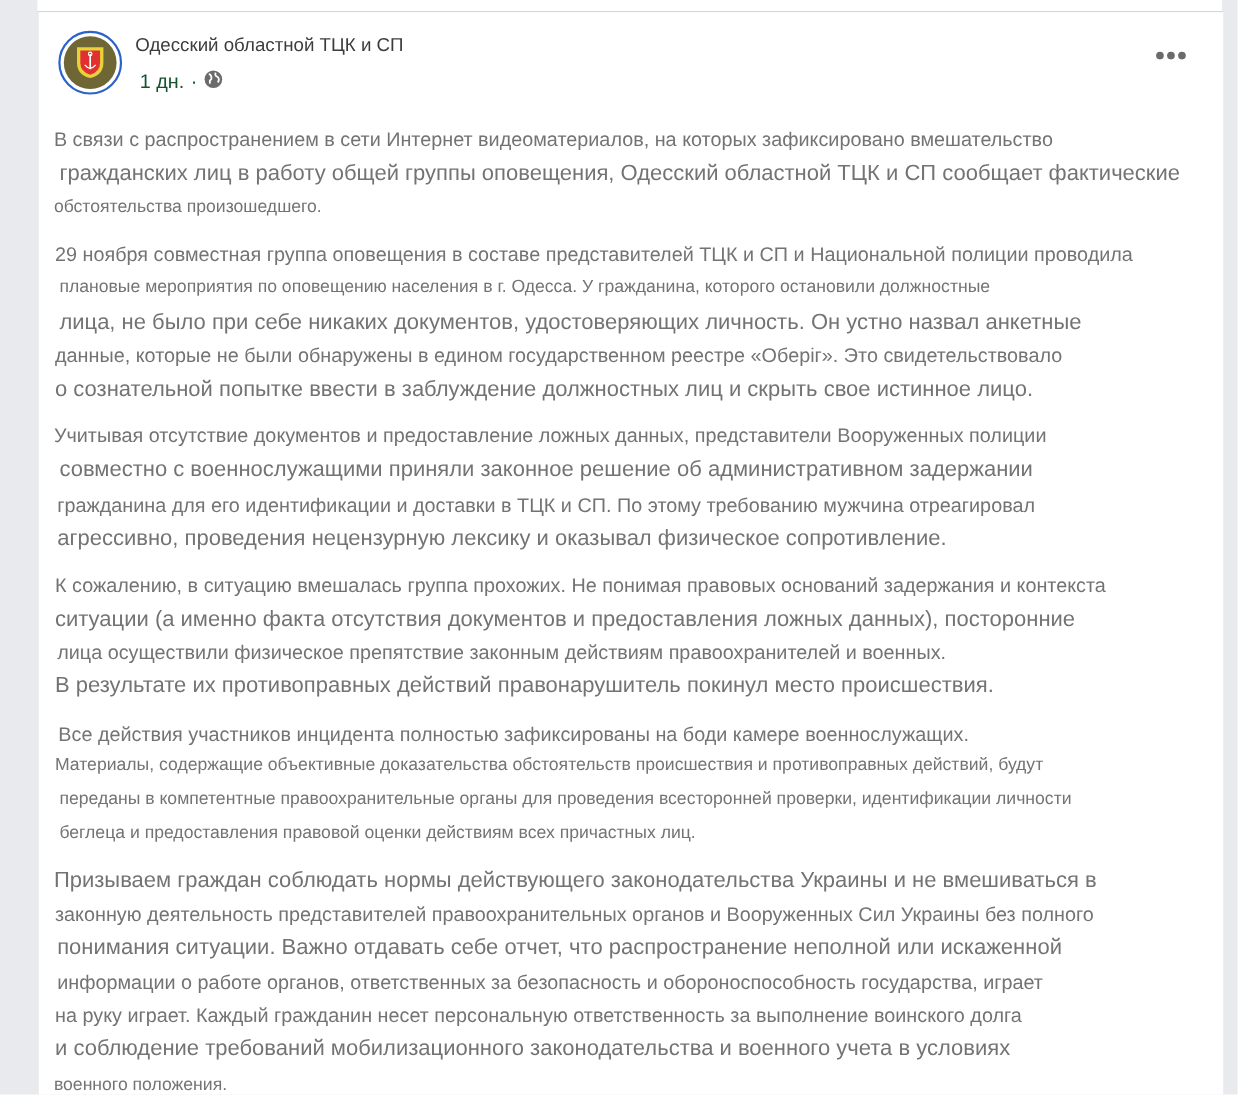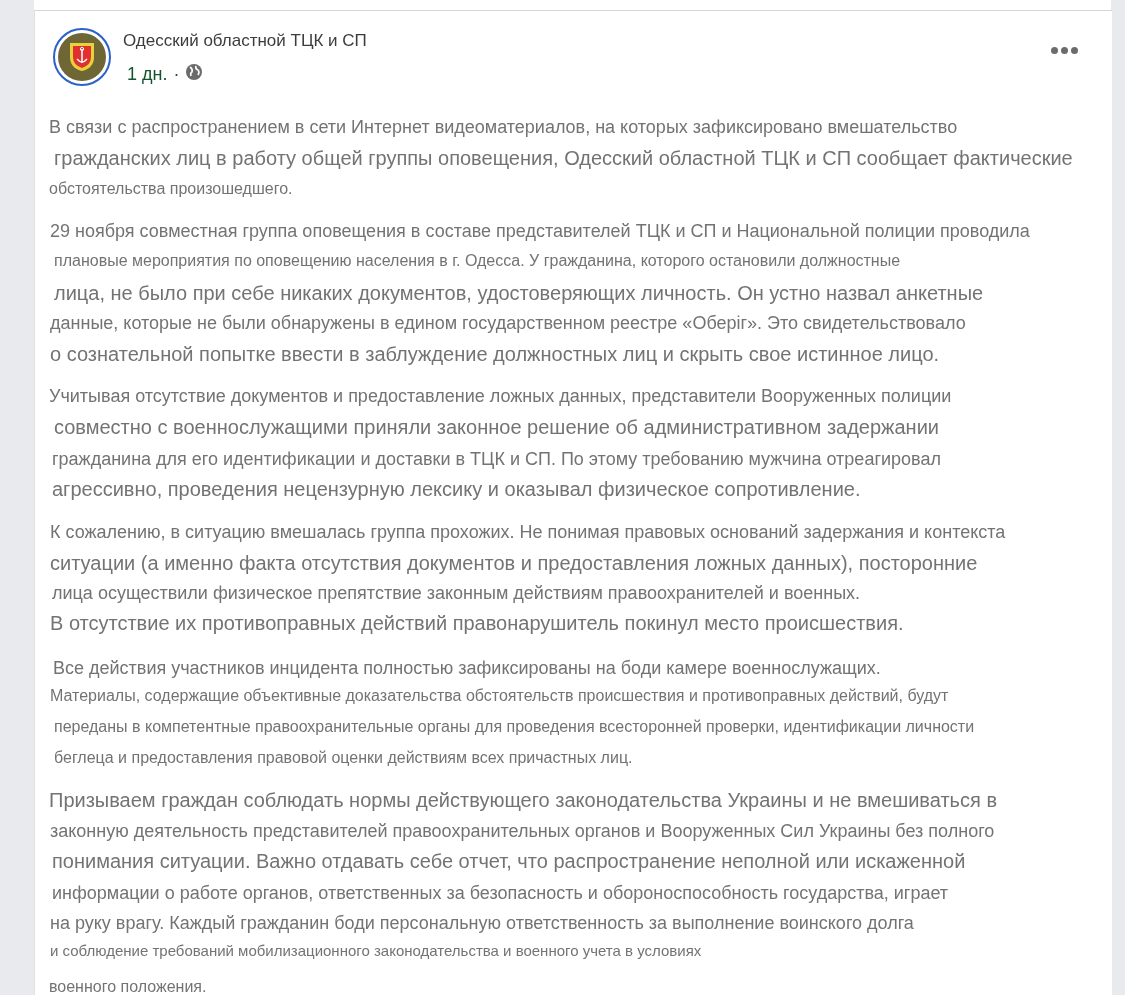--- a/index.html
+++ b/index.html
@@ -41,21 +41,21 @@
   }
   .more {
     position: absolute; left: 1016px; top: 36px; display: flex; gap: 3px;
   }
   .more span { width: 7px; height: 7px; border-radius: 50%; background: #6b6b6b; display: block; }
   .body { position: absolute; left: 14px; top: 95px; width: 1050px; }
   .line { white-space: nowrap; line-height: 1; position: absolute; color: #737373; }
   .s { font-size: 16px; }
   .m { font-size: 18px; }
   .l { font-size: 20px; }
-  .xl { font-size: 15px; }
+  .xl { font-size: 20px; }
 </style>
 </head>
 <body>
 
 <div class="topstrip"></div>
 <div class="card">
   <div class="avatar">
     <div class="avatar-inner">
       <svg width="26" height="30" viewBox="0 0 26 30">
         <path d="M1 1 H25 V15 Q25 26 13 29 Q1 26 1 15 Z" fill="#e8d23a"></path>
@@ -92,26 +92,26 @@
       <div class="line l" style="left: 5px; top: 177px;">лица, не было при себе никаких документов, удостоверяющих личность. Он устно назвал анкетные</div>
       <div class="line m" style="left: 1px; top: 208px;">данные, которые не были обнаружены в едином государственном реестре «Оберіг». Это свидетельствовало</div>
       <div class="line l" style="left: 1px; top: 238px;">о сознательной попытке ввести в заблуждение должностных лиц и скрыть свое истинное лицо.</div>
       <div class="line m" style="left: 0px; top: 281px;">Учитывая отсутствие документов и предоставление ложных данных, представители Вооруженных полиции</div>
       <div class="line l" style="left: 5px; top: 311px;">совместно с военнослужащими приняли законное решение об административном задержании</div>
       <div class="line m" style="left: 3px; top: 344px;">гражданина для его идентификации и доставки в ТЦК и СП. По этому требованию мужчина отреагировал</div>
       <div class="line l" style="left: 3px; top: 373px;">агрессивно, проведения нецензурную лексику и оказывал физическое сопротивление.</div>
       <div class="line m" style="left: 1px; top: 417px;">К сожалению, в ситуацию вмешалась группа прохожих. Не понимая правовых оснований задержания и контекста</div>
       <div class="line l" style="left: 1px; top: 447px;">ситуации (а именно факта отсутствия документов и предоставления ложных данных), посторонние</div>
       <div class="line m" style="left: 3px; top: 478px;">лица осуществили физическое препятствие законным действиям правоохранителей и военных.</div>
-      <div class="line l" style="left: 1px; top: 507px;">В отсутствие их противоправных действий правонарушитель покинул место происшествия.</div>
+      <div class="line l" style="left: 1px; top: 507px;">В результате их противоправных действий правонарушитель покинул место происшествия.</div>
       <div class="line m" style="left: 4px; top: 553px;">Все действия участников инцидента полностью зафиксированы на боди камере военнослужащих.</div>
       <div class="line s" style="left: 1px; top: 582px;">Материалы, содержащие объективные доказательства обстоятельств происшествия и противоправных действий, будут</div>
       <div class="line s" style="left: 5px; top: 613px;">переданы в компетентные правоохранительные органы для проведения всесторонней проверки, идентификации личности</div>
       <div class="line s" style="left: 5px; top: 644px;">беглеца и предоставления правовой оценки действиям всех причастных лиц.</div>
       <div class="line l" style="left: 0px; top: 684px;">Призываем граждан соблюдать нормы действующего законодательства Украины и не вмешиваться в</div>
       <div class="line m" style="left: 1px; top: 716px;">законную деятельность представителей правоохранительных органов и Вооруженных Сил Украины без полного</div>
       <div class="line l" style="left: 3px; top: 745px;">понимания ситуации. Важно отдавать себе отчет, что распространение неполной или искаженной</div>
       <div class="line m" style="left: 3px; top: 778px;">информации о работе органов, ответственных за безопасность и обороноспособность государства, играет</div>
-      <div class="line m" style="left: 1px; top: 808px;">на руку врагу. Каждый гражданин боди персональную ответственность за выполнение воинского долга</div>
+      <div class="line m" style="left: 1px; top: 808px;">на руку играет. Каждый гражданин несет персональную ответственность за выполнение воинского долга</div>
       <div class="line xl" style="left: 1px; top: 837px;">и соблюдение требований мобилизационного законодательства и военного учета в условиях</div>
       <div class="line s" style="left: 0px; top: 873px;">военного положения.</div>
     </div>
 </div>
 
 </body></html>

